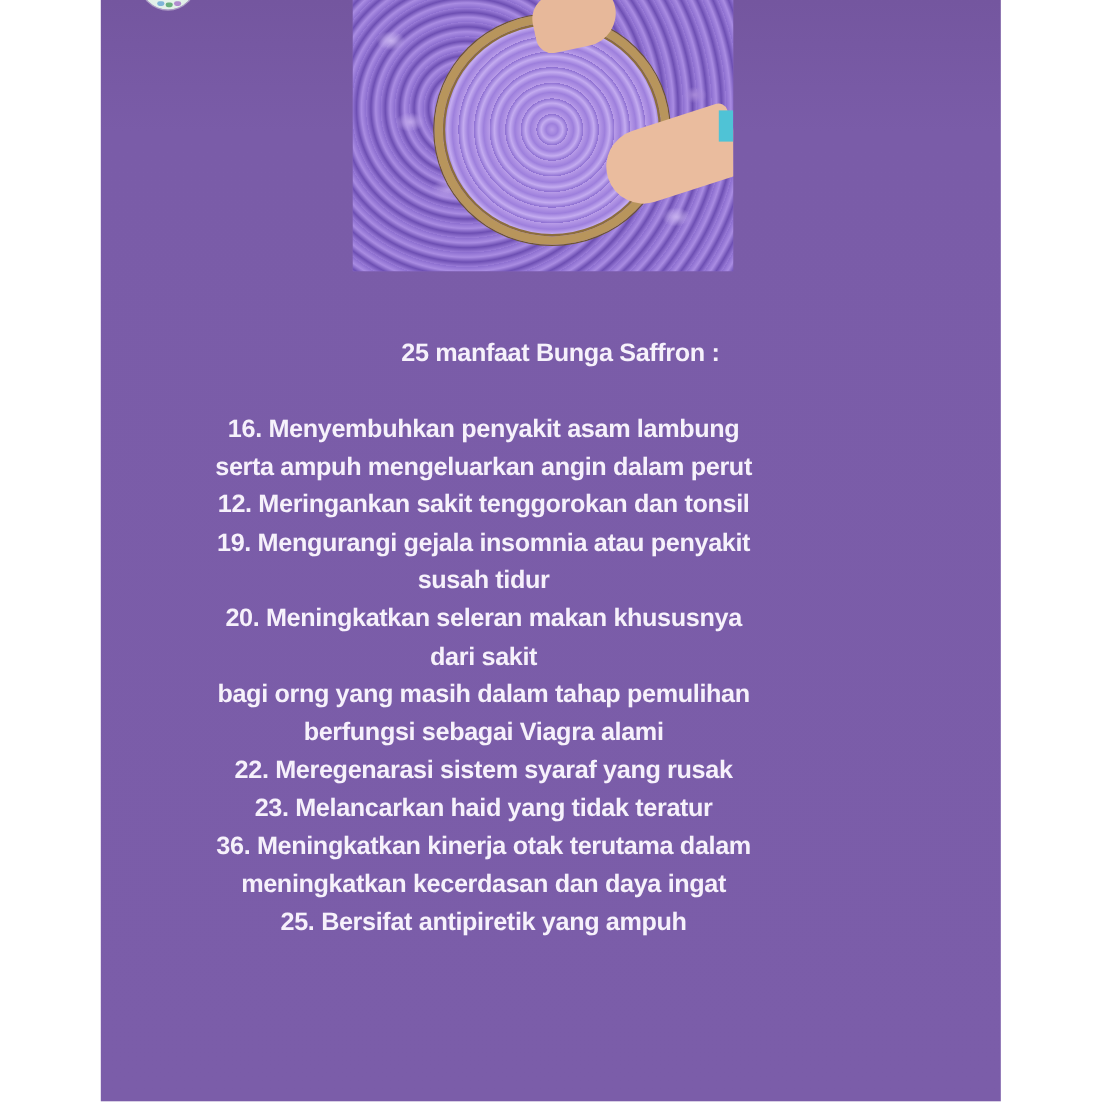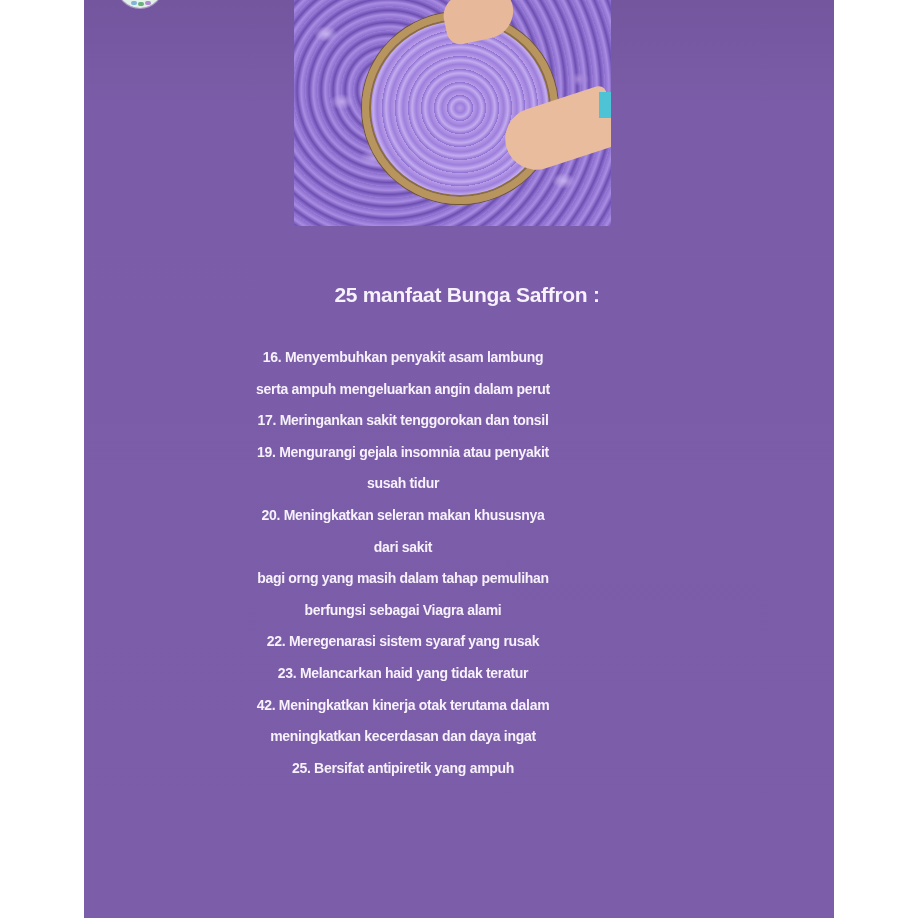--- a/index.html
+++ b/index.html
@@ -117,21 +117,21 @@
       width: 766px;
       font-size: 21px;
       line-height: 28px;
       letter-spacing: -0.3px;
     }
     .list {
       position: absolute;
       left: 0;
       top: 342px;
       width: 638px;
-      font-size: 14px;
+      font-size: 21px;
       line-height: 31.6px;
       letter-spacing: -0.3px;
     }
     .list .line {
       display: block;
       white-space: nowrap;
     }
   </style>
 </head>
 <body>
@@ -153,41 +153,41 @@
 
 <div class="content">
   <div class="title">25 manfaat Bunga Saffron :</div>
 
   <div class="list">
     <div>
       <span class="line">16. Menyembuhkan penyakit asam lambung</span>
       <span class="line">serta ampuh mengeluarkan angin dalam perut</span>
     </div>
     <div>
-      <span class="line">17. Meringankan sakit tenggorokan dan tonsil</span>
+      <span class="line">12. Meringankan sakit tenggorokan dan tonsil</span>
     </div>
     <div>
       <span class="line">19. Mengurangi gejala insomnia atau penyakit</span>
       <span class="line">susah tidur</span>
     </div>
     <div>
       <span class="line">20. Meningkatkan seleran makan khususnya</span>
       <span class="line">dari sakit</span>
       <span class="line">bagi orng yang masih dalam tahap pemulihan</span>
     </div>
     <div>
       <span class="line">berfungsi sebagai Viagra alami</span>
     </div>
     <div>
       <span class="line">22. Meregenarasi sistem syaraf yang rusak</span>
     </div>
     <div>
       <span class="line">23. Melancarkan haid yang tidak teratur</span>
     </div>
     <div>
-      <span class="line">42. Meningkatkan kinerja otak terutama dalam</span>
+      <span class="line">36. Meningkatkan kinerja otak terutama dalam</span>
       <span class="line">meningkatkan kecerdasan dan daya ingat</span>
     </div>
     <div>
       <span class="line">25. Bersifat antipiretik yang ampuh</span>
     </div>
   </div>
 </div>
 
 </body></html>

